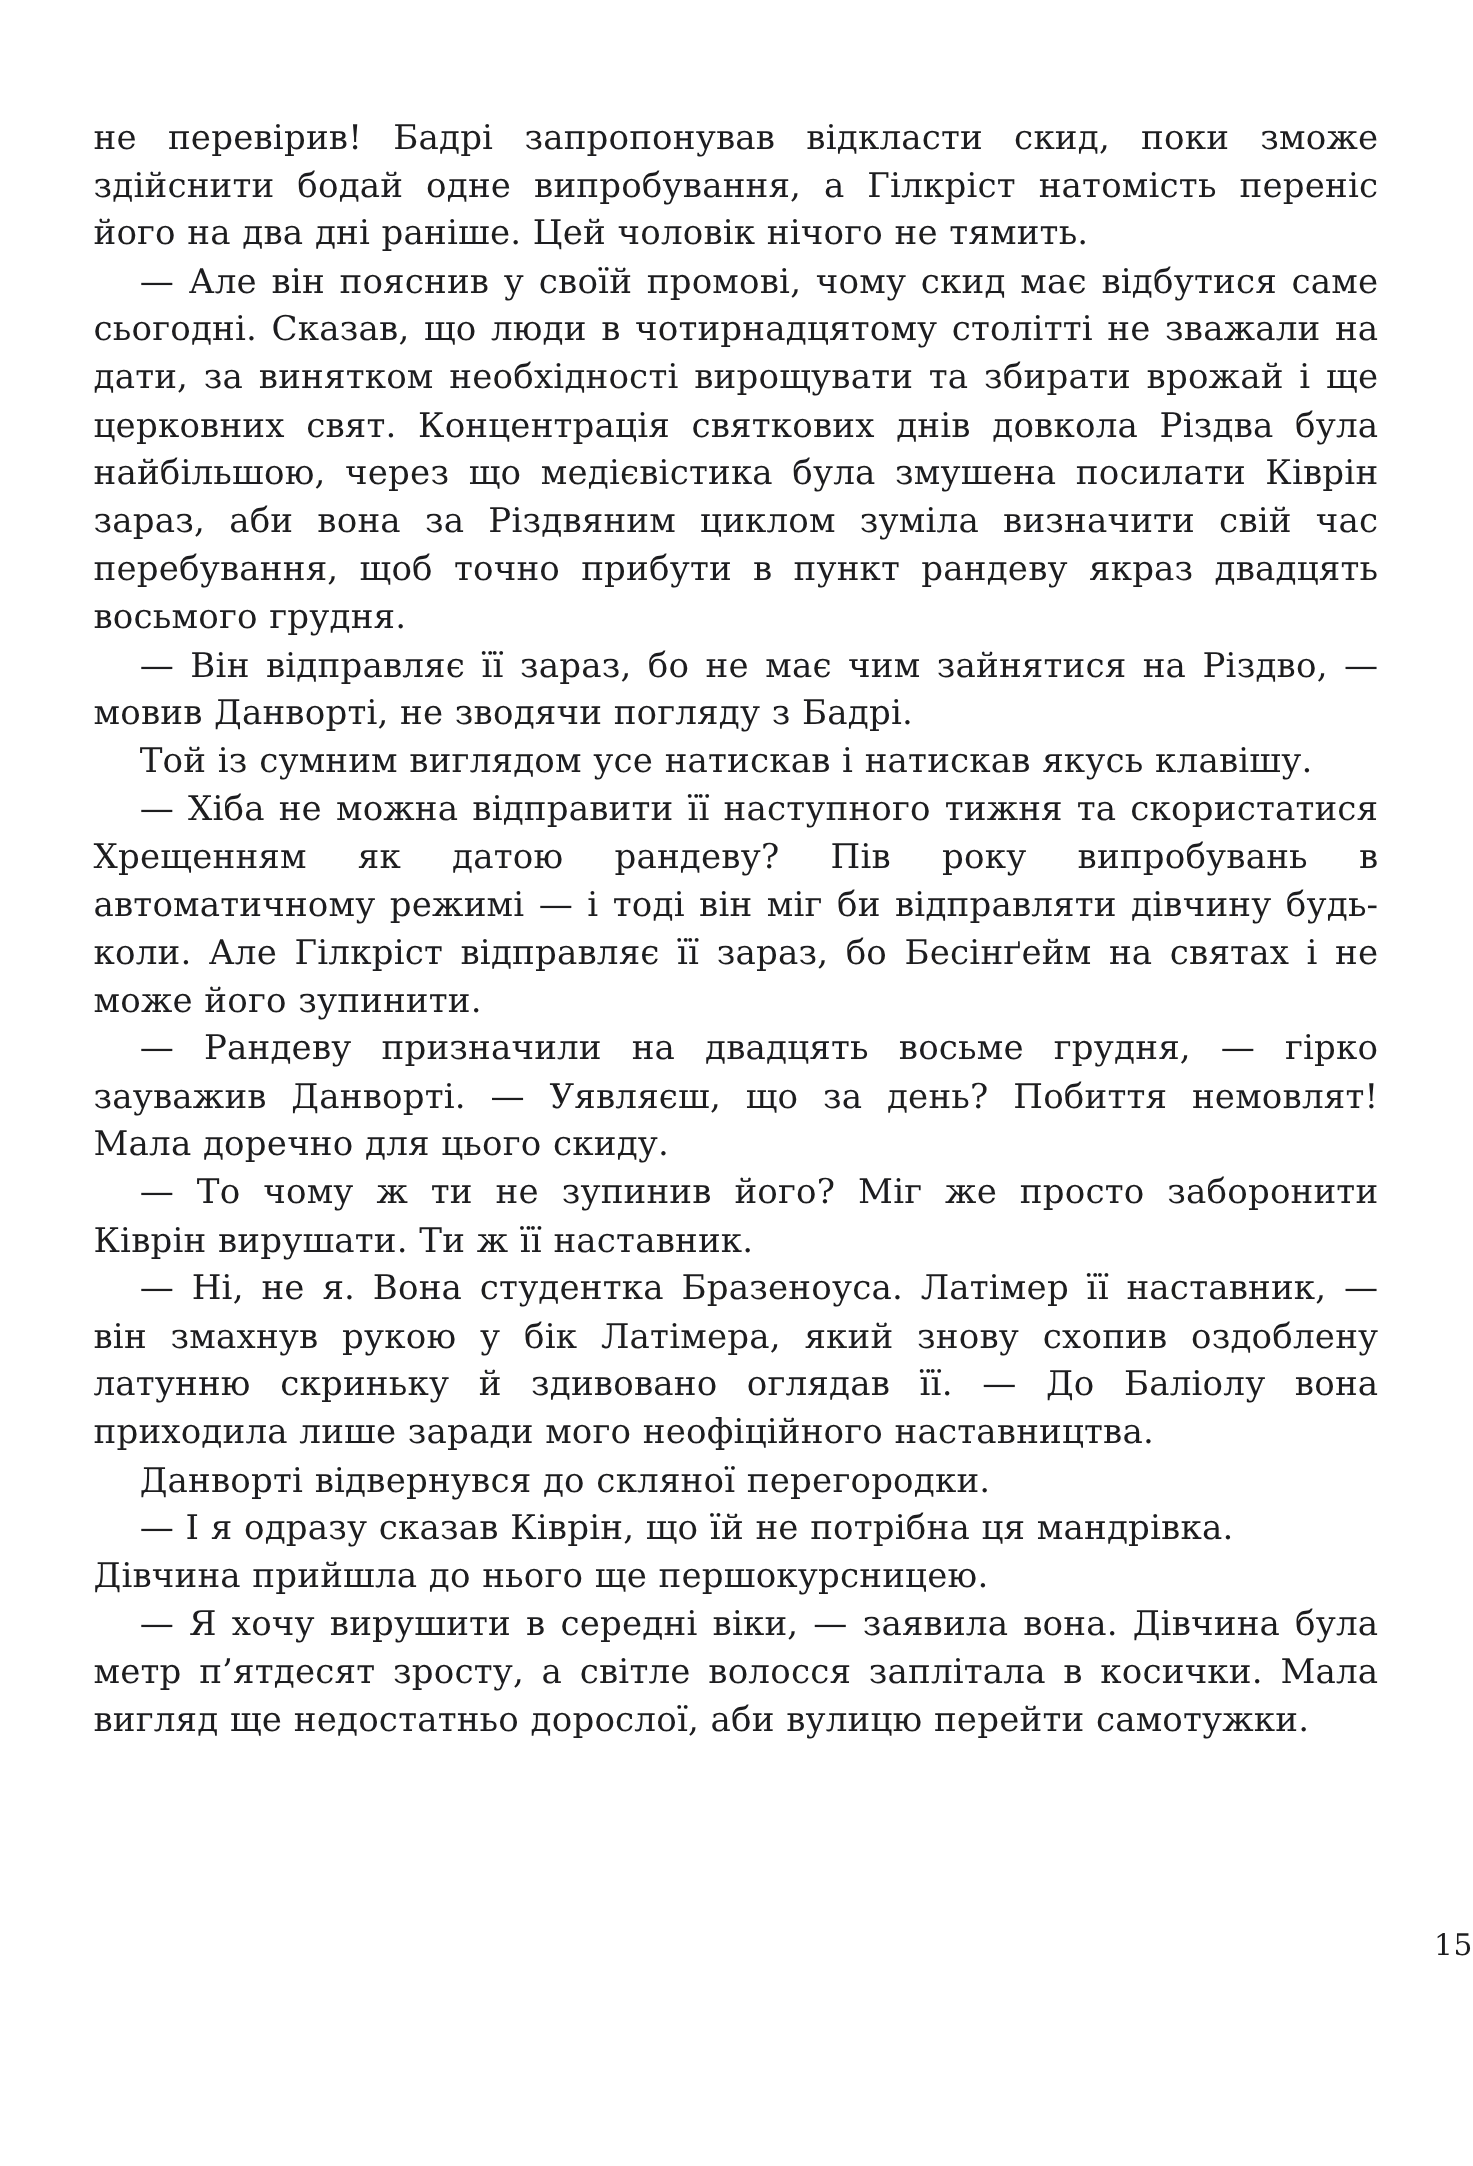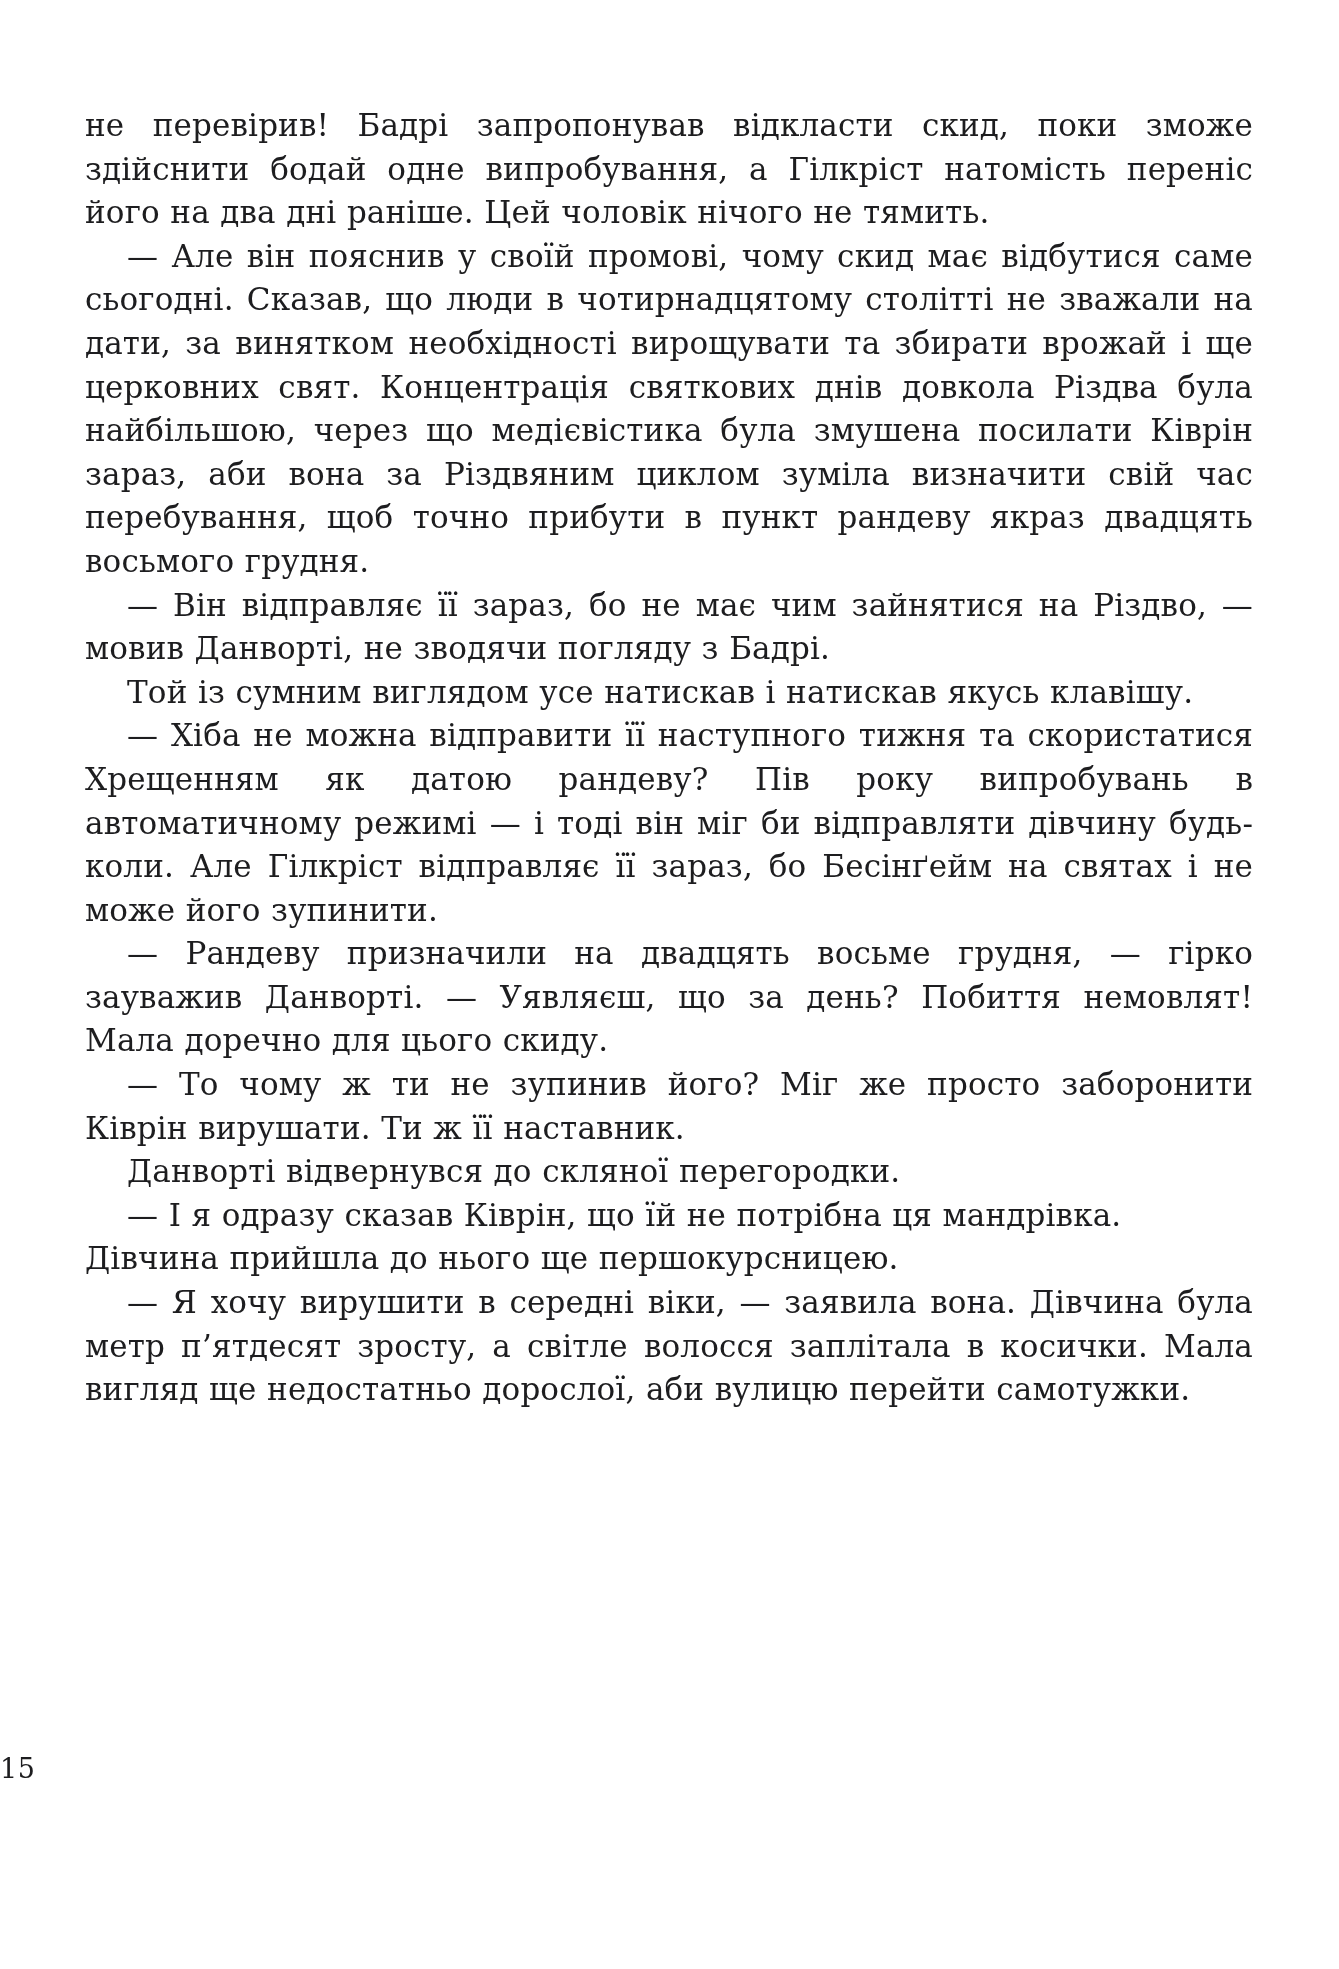--- a/index.html
+++ b/index.html
@@ -32,36 +32,37 @@
     word-spacing: 0.5px;
   }
   .page-text p.indent {
     text-indent: 42px;
   }
   .page-number {
     position: absolute;
     left: 0;
     right: 0;
     bottom: 52px;
-    text-align: left;
+    text-align: right;
     font-size: 27px;
     letter-spacing: 0.5px;
   }
 </style>
 </head>
 <body>
 
 <div class="book-page">
   <div class="page-text">
       <p class="para">не перевірив! Бадрі запропонував відкласти скид, поки зможе здійснити бодай одне випробування, а Гілкріст натомість переніс його на два дні раніше. Цей чоловік нічого не тямить.</p>
       <p class="para indent">— Але він пояснив у своїй промові, чому скид має відбутися саме сьогодні. Сказав, що люди в чотирнадцятому столітті не зважали на дати, за винятком необхідності вирощувати та збирати врожай і ще церковних свят. Концентрація святкових днів довкола Різдва була найбільшою, через що медієвістика була змушена посилати Ківрін зараз, аби вона за Різдвяним циклом зуміла визначити свій час перебування, щоб точно прибути в пункт рандеву якраз двадцять восьмого грудня.</p>
       <p class="para indent">— Він відправляє її зараз, бо не має чим зайнятися на Різдво, — мовив Данворті, не зводячи погляду з Бадрі.</p>
       <p class="para indent">Той із сумним виглядом усе натискав і натискав якусь клавішу.</p>
       <p class="para indent">— Хіба не можна відправити її наступного тижня та скористатися Хрещенням як датою рандеву? Пів року випробувань в автоматичному режимі — і тоді він міг би відправляти дівчину будь-коли. Але Гілкріст відправляє її зараз, бо Бесінґейм на святах і не може його зупинити.</p>
       <p class="para indent">— Рандеву призначили на двадцять восьме грудня, — гірко зауважив Данворті. — Уявляєш, що за день? Побиття немовлят! Мала доречно для цього скиду.</p>
       <p class="para indent">— То чому ж ти не зупинив його? Міг же просто заборонити Ківрін вирушати. Ти ж її наставник.</p>
+      <p class="para indent">— Ні, не я. Вона студентка Бразеноуса. Латімер її наставник, — він змахнув рукою у бік Латімера, який знову схопив оздоблену латунню скриньку й здивовано оглядав її. — До Баліолу вона приходила лише заради мого неофіційного наставництва.</p>
       <p class="para indent">Данворті відвернувся до скляної перегородки.</p>
       <p class="para indent">— І я одразу сказав Ківрін, що їй не потрібна ця мандрівка.</p>
       <p class="para">Дівчина прийшла до нього ще першокурсницею.</p>
       <p class="para indent">— Я хочу вирушити в середні віки, — заявила вона. Дівчина була метр п’ятдесят зросту, а світле волосся заплітала в косички. Мала вигляд ще недостатньо дорослої, аби вулицю перейти самотужки.</p>
     </div>
   <div class="page-number">15</div>
 </div>
 
 </body></html>

